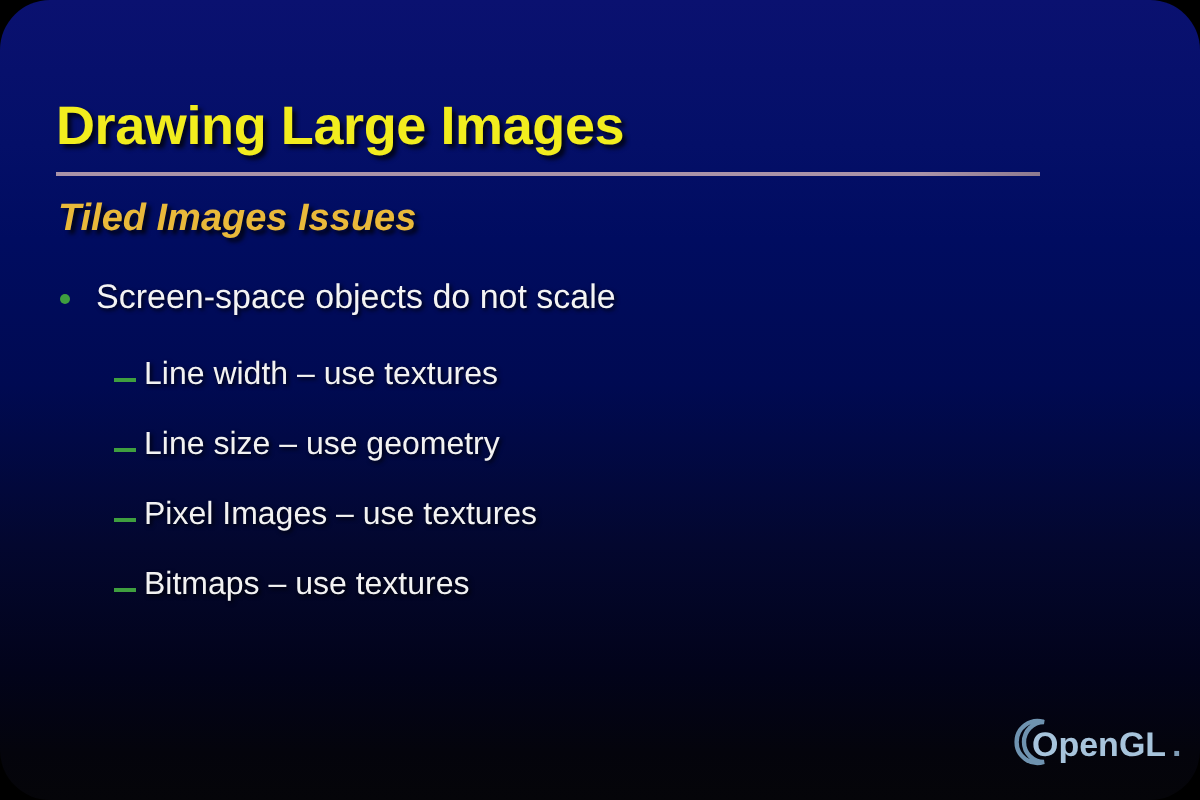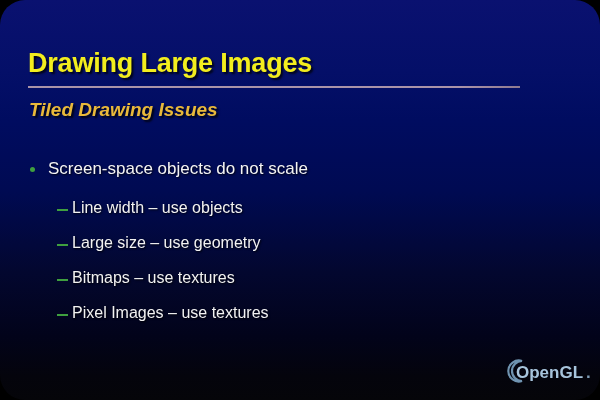--- a/index.html
+++ b/index.html
@@ -65,21 +65,20 @@
     white-space: nowrap;
     text-shadow: 2px 2px 2px rgba(0,0,0,0.8);
   }
 
   
   #body {
     position: absolute;
     left: 0;
     top: 139px;
     width: 600px;
-    margin-top: 20px;
   }
 
   .bullet-l1 {
     position: relative;
     padding-left: 48px;
     height: 31px;
     font-size: 17px;
     color: #f4f4f4;
     white-space: nowrap;
     text-shadow: 1px 1px 2px rgba(0,0,0,0.85);
@@ -165,47 +164,47 @@
   }
   #opengl-logo svg { display: block; }
 </style>
 </head>
 <body>
 
 <div id="slide">
 
   <div id="title">Drawing Large Images</div>
   <div id="title-rule"></div>
-  <div id="subtitle">Tiled Drawing Issues</div>
+  <div id="subtitle">Tiled Images Issues</div>
 
   <div id="body">
 
     <div class="bullet-l1">
       <span class="marker"></span>
       <span>Screen-space objects do not scale</span>
     </div>
 
     <div class="bullet-l2 first">
       <span class="marker"></span>
-      <span>Line width – use objects</span>
+      <span>Line width – use textures</span>
     </div>
 
     <div class="bullet-l2">
       <span class="marker"></span>
-      <span>Large size – use geometry</span>
+      <span>Line size – use geometry</span>
     </div>
 
     <div class="bullet-l2">
       <span class="marker"></span>
+      <span>Pixel Images – use textures</span>
+    </div>
+
+    <div class="bullet-l2">
+      <span class="marker"></span>
       <span>Bitmaps – use textures</span>
-    </div>
-
-    <div class="bullet-l2">
-      <span class="marker"></span>
-      <span>Pixel Images – use textures</span>
     </div>
 
   </div>
 
 
   <div id="opengl-logo">
     <svg viewBox="0 0 88 26" width="88" height="26">
       <path d="M16 3 A10.5 10.5 0 1 0 16 23 A8.5 8.5 0 1 1 16 3 Z" fill="none" stroke="#6f93b0" stroke-width="2.2"></path>
       <text x="10" y="20" font-family="Liberation Sans, sans-serif" font-size="17" font-weight="bold" fill="#a7c4dc">OpenGL</text>
       <text x="80" y="20" font-family="Liberation Sans, sans-serif" font-size="17" font-weight="bold" fill="#7e9cb6">.</text>

